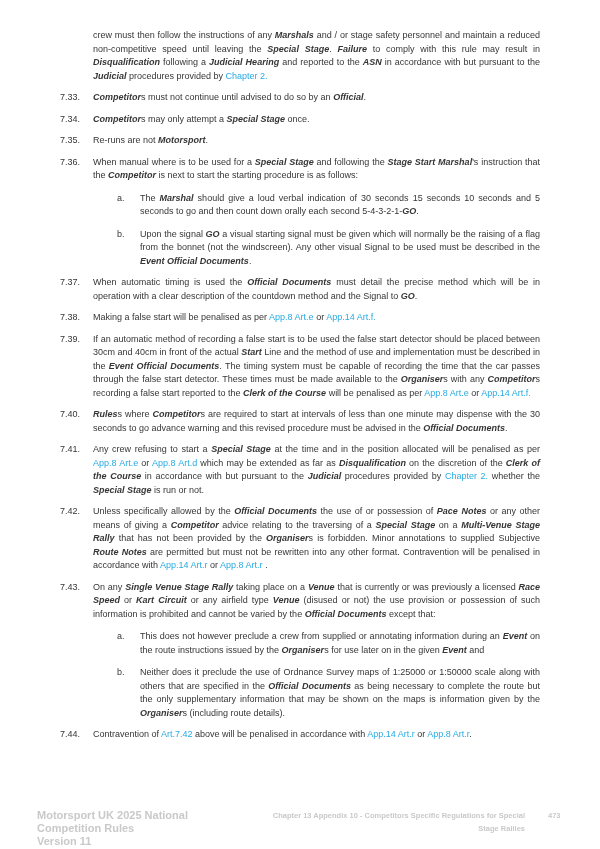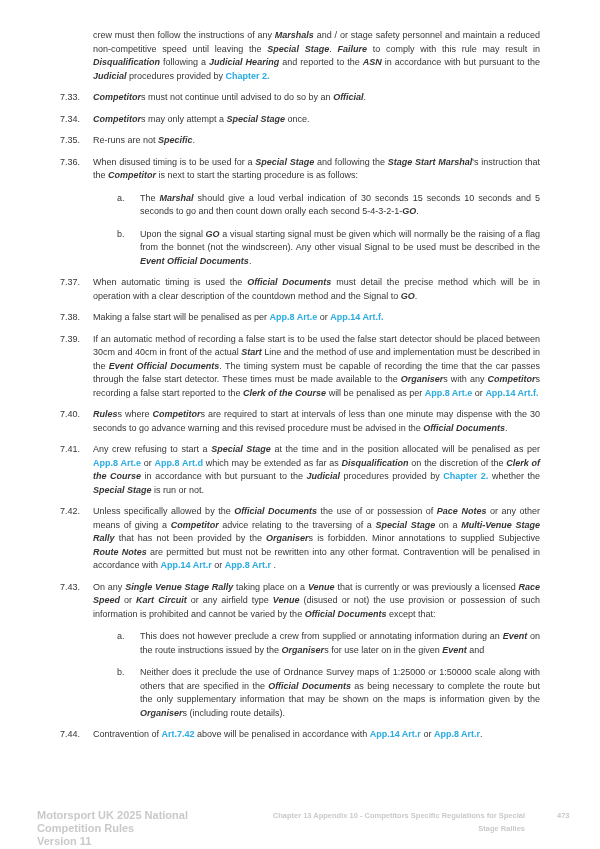--- a/index.html
+++ b/index.html
@@ -27,37 +27,36 @@
     margin-bottom: 8px;
     font-size: 9px;
     line-height: 13.5px;
     color: var(--body-text);
   }
   .para .num { width: 33px; flex-shrink: 0; }
   .para.sub { margin-left: 57px; margin-top: 9px; }
   .para.sub .num { width: 23px; }
   .para .body { flex: 1; text-align: justify; }
   .b { font-weight: bold; font-style: italic; }
-  .link { color: var(--link); font-weight: bold; cursor: pointer; }
+  .link { color: var(--link); font-weight: normal; cursor: pointer; }
   .footer-left {
     position: absolute; left: 37px; top: 809px; width: 210px;
     font-size: 11px; font-weight: bold; line-height: 13px;
     color: var(--footer-text);
   }
   .footer-center {
     position: absolute; left: 240px; top: 809px; width: 285px;
     font-size: 7.5px; font-weight: bold; line-height: 13px;
     color: var(--footer-text);
     text-align: right;
   }
   .footer-page {
     position: absolute; left: 548px; top: 809px;
     font-size: 7.5px; font-weight: bold; line-height: 13px;
     color: var(--footer-text);
-    margin-left: 9px;
   }
 </style>
 </head>
 <body>
 
 <div class="page">
 
   <main class="content">
       <div class="para">
         <span class="num"></span>
@@ -66,25 +65,25 @@
       <div class="para">
         <span class="num">7.33.</span>
         <div class="body"><span class="b">Competitor</span><span>s must not continue until advised to do so by an </span><span class="b">Official</span><span>.</span></div>
       </div>
       <div class="para">
         <span class="num">7.34.</span>
         <div class="body"><span class="b">Competitor</span><span>s may only attempt a </span><span class="b">Special Stage</span><span> once.</span></div>
       </div>
       <div class="para">
         <span class="num">7.35.</span>
-        <div class="body"><span>Re-runs are not </span><span class="b">Specific</span><span>.</span></div>
+        <div class="body"><span>Re-runs are not </span><span class="b">Motorsport</span><span>.</span></div>
       </div>
       <div class="para">
         <span class="num">7.36.</span>
-        <div class="body"><span>When disused timing is to be used for a </span><span class="b">Special Stage</span><span> and following the </span><span class="b">Stage Start Marshal</span><span>'s instruction that the </span><span class="b">Competitor</span><span> is next to start the starting procedure is as follows:</span></div>
+        <div class="body"><span>When manual where is to be used for a </span><span class="b">Special Stage</span><span> and following the </span><span class="b">Stage Start Marshal</span><span>'s instruction that the </span><span class="b">Competitor</span><span> is next to start the starting procedure is as follows:</span></div>
       </div>
       <div class="para sub">
         <span class="num">a.</span>
         <div class="body"><span>The </span><span class="b">Marshal</span><span> should give a loud verbal indication of 30 seconds 15 seconds 10 seconds and 5 seconds to go and then count down orally each second 5-4-3-2-1-</span><span class="b">GO</span><span>.</span></div>
       </div>
       <div class="para sub">
         <span class="num">b.</span>
         <div class="body"><span>Upon the signal </span><span class="b">GO</span><span> a visual starting signal must be given which will normally be the raising of a flag from the bonnet (not the windscreen). Any other visual Signal to be used must be described in the </span><span class="b">Event Official Documents</span><span>.</span></div>
       </div>
       <div class="para">

